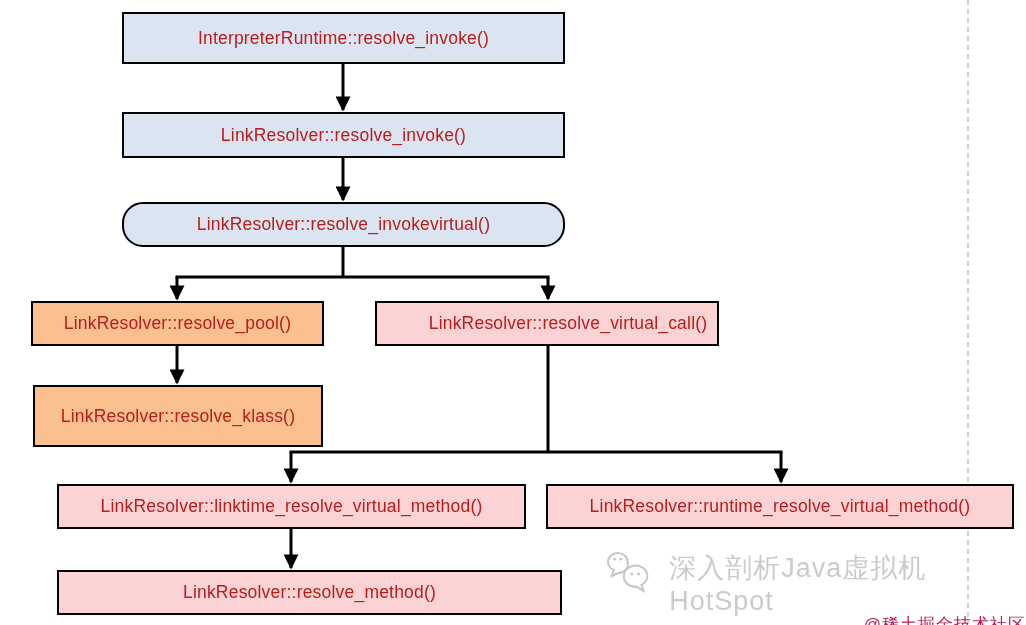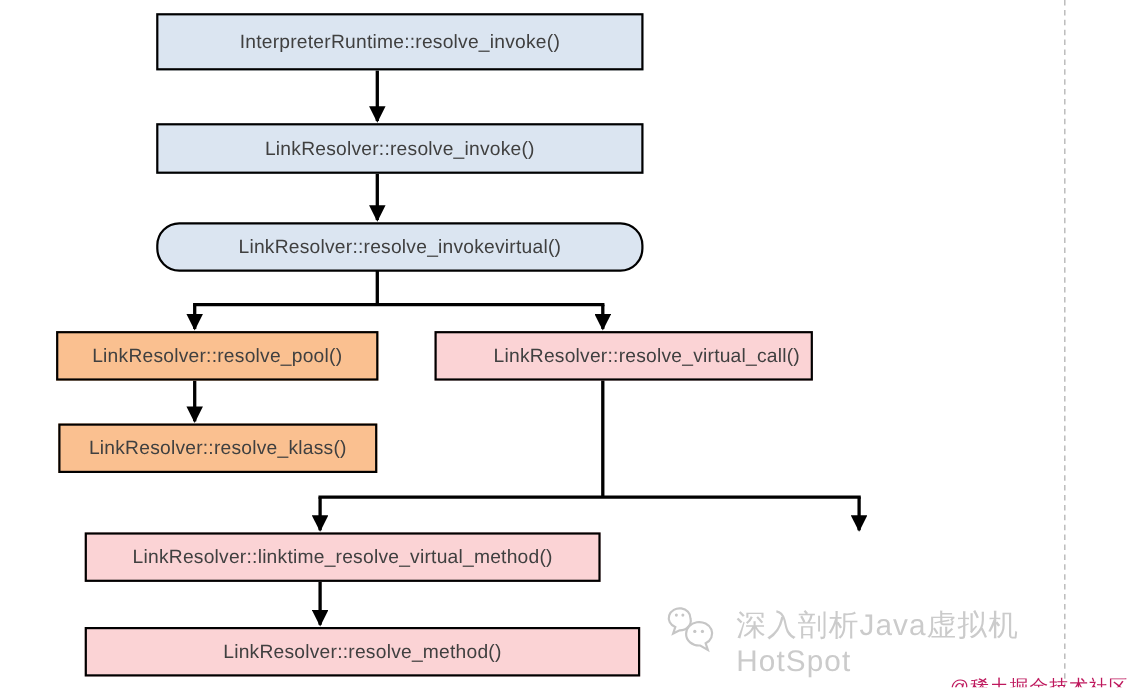--- a/index.html
+++ b/index.html
@@ -9,35 +9,34 @@
     background:#ffffff;
     overflow:hidden;
     font-family:"Liberation Sans", sans-serif;
   }
   .edges{position:absolute;left:0;top:0;width:1026px;height:625px;}
   .node{
     position:absolute;
     box-sizing:border-box;
     border:2.5px solid #000;
     display:flex;align-items:center;justify-content:center;
-    font-size:17.5px;color:#404040;
+    font-size:17.5px;color:#b91c1c;
     white-space:nowrap;
     letter-spacing:0.2px;
-    margin-left:20px;
   }
   .blue{background:#dbe5f1;}
   .orange{background:#fac090;}
   .pink{background:#fbd3d5;}
 
   #n0{left:122px;top:12px;width:443px;height:52px;}
   #n1{left:122px;top:112px;width:443px;height:46px;}
   #n2{left:122px;top:202px;width:443px;height:45px;border-radius:21px;}
   #n3{left:31px; top:301px;width:293px;height:45px;}
   #n4{left:375px;top:301px;width:344px;height:45px;padding-left:42px;}
-  #n5{left:33px; top:385px;width:290px;height:45px;}
+  #n5{left:33px; top:385px;width:290px;height:62px;}
   #n6{left:57px; top:484px;width:469px;height:45px;}
   #n7{left:546px;top:484px;width:468px;height:45px;}
   #n8{left:57px; top:570px;width:505px;height:45px;}
 
   .watermark{
     position:absolute;left:606px;top:550px;
     display:flex;align-items:flex-start;gap:12px;
     color:#c9c9c9;
     user-select:none;
   }
@@ -88,20 +87,21 @@
     <line x1="291" y1="529" x2="291" y2="568" stroke="#000" stroke-width="3" marker-end="url(#arrow)"></line>
   </svg>
 
   <div class="node blue" id="n0">InterpreterRuntime::resolve_invoke()</div>
   <div class="node blue" id="n1">LinkResolver::resolve_invoke()</div>
   <div class="node blue" id="n2">LinkResolver::resolve_invokevirtual()</div>
   <div class="node orange" id="n3">LinkResolver::resolve_pool()</div>
   <div class="node pink" id="n4">LinkResolver::resolve_virtual_call()</div>
   <div class="node orange" id="n5">LinkResolver::resolve_klass()</div>
   <div class="node pink" id="n6">LinkResolver::linktime_resolve_virtual_method()</div>
+  <div class="node pink" id="n7">LinkResolver::runtime_resolve_virtual_method()</div>
   <div class="node pink" id="n8">LinkResolver::resolve_method()</div>
 
   <div class="watermark">
     <svg width="52" height="46" viewBox="0 0 52 46">
       <g fill="none" stroke="#c6c6c6" stroke-width="2">
         <path d="M22,12 a10,9 0 1 0 -14,8 l-2,6 6,-3 a10,9 0 0 0 10,-11 z"></path>
         <path d="M18,26 a12,10.5 0 1 1 18,9 l2,6 -7,-4 a12,10.5 0 0 1 -13,-11 z"></path>
       </g>
       <g fill="#c6c6c6">
         <circle cx="9" cy="9" r="1.4"></circle>

